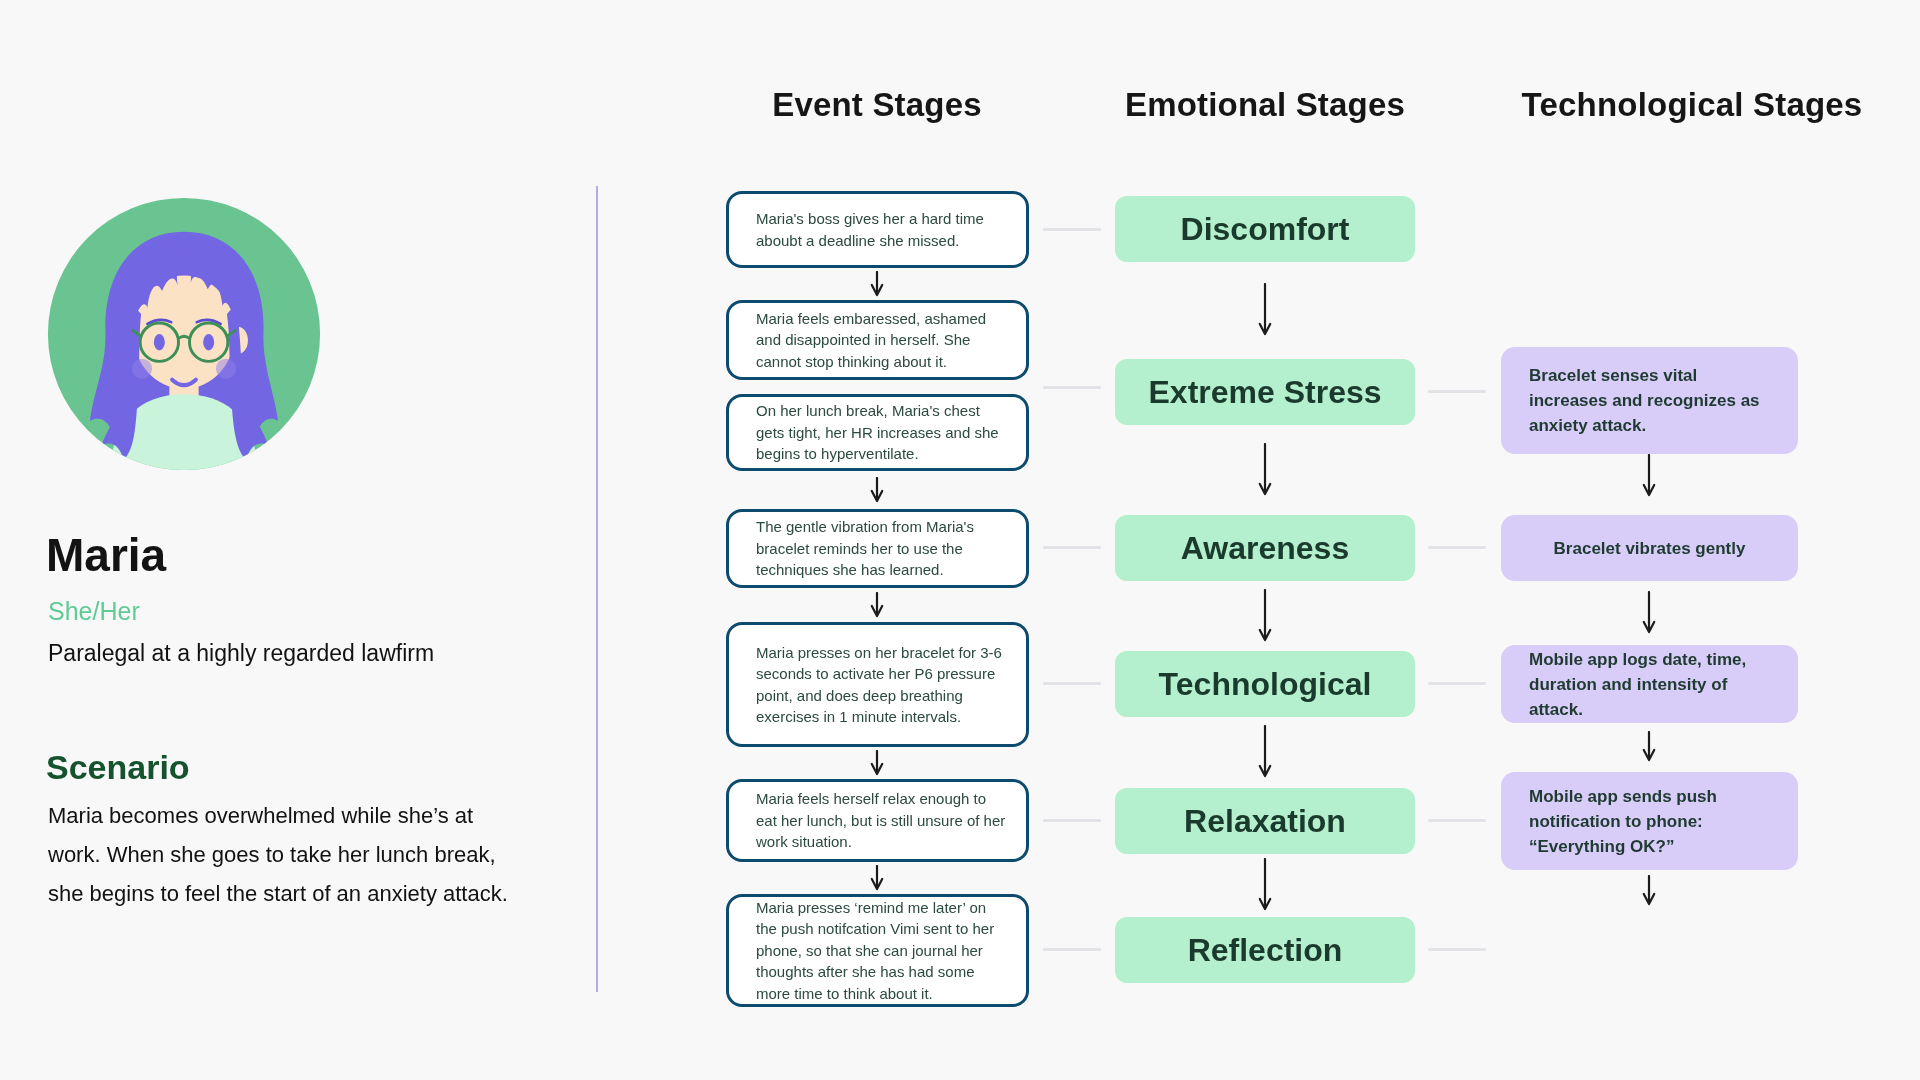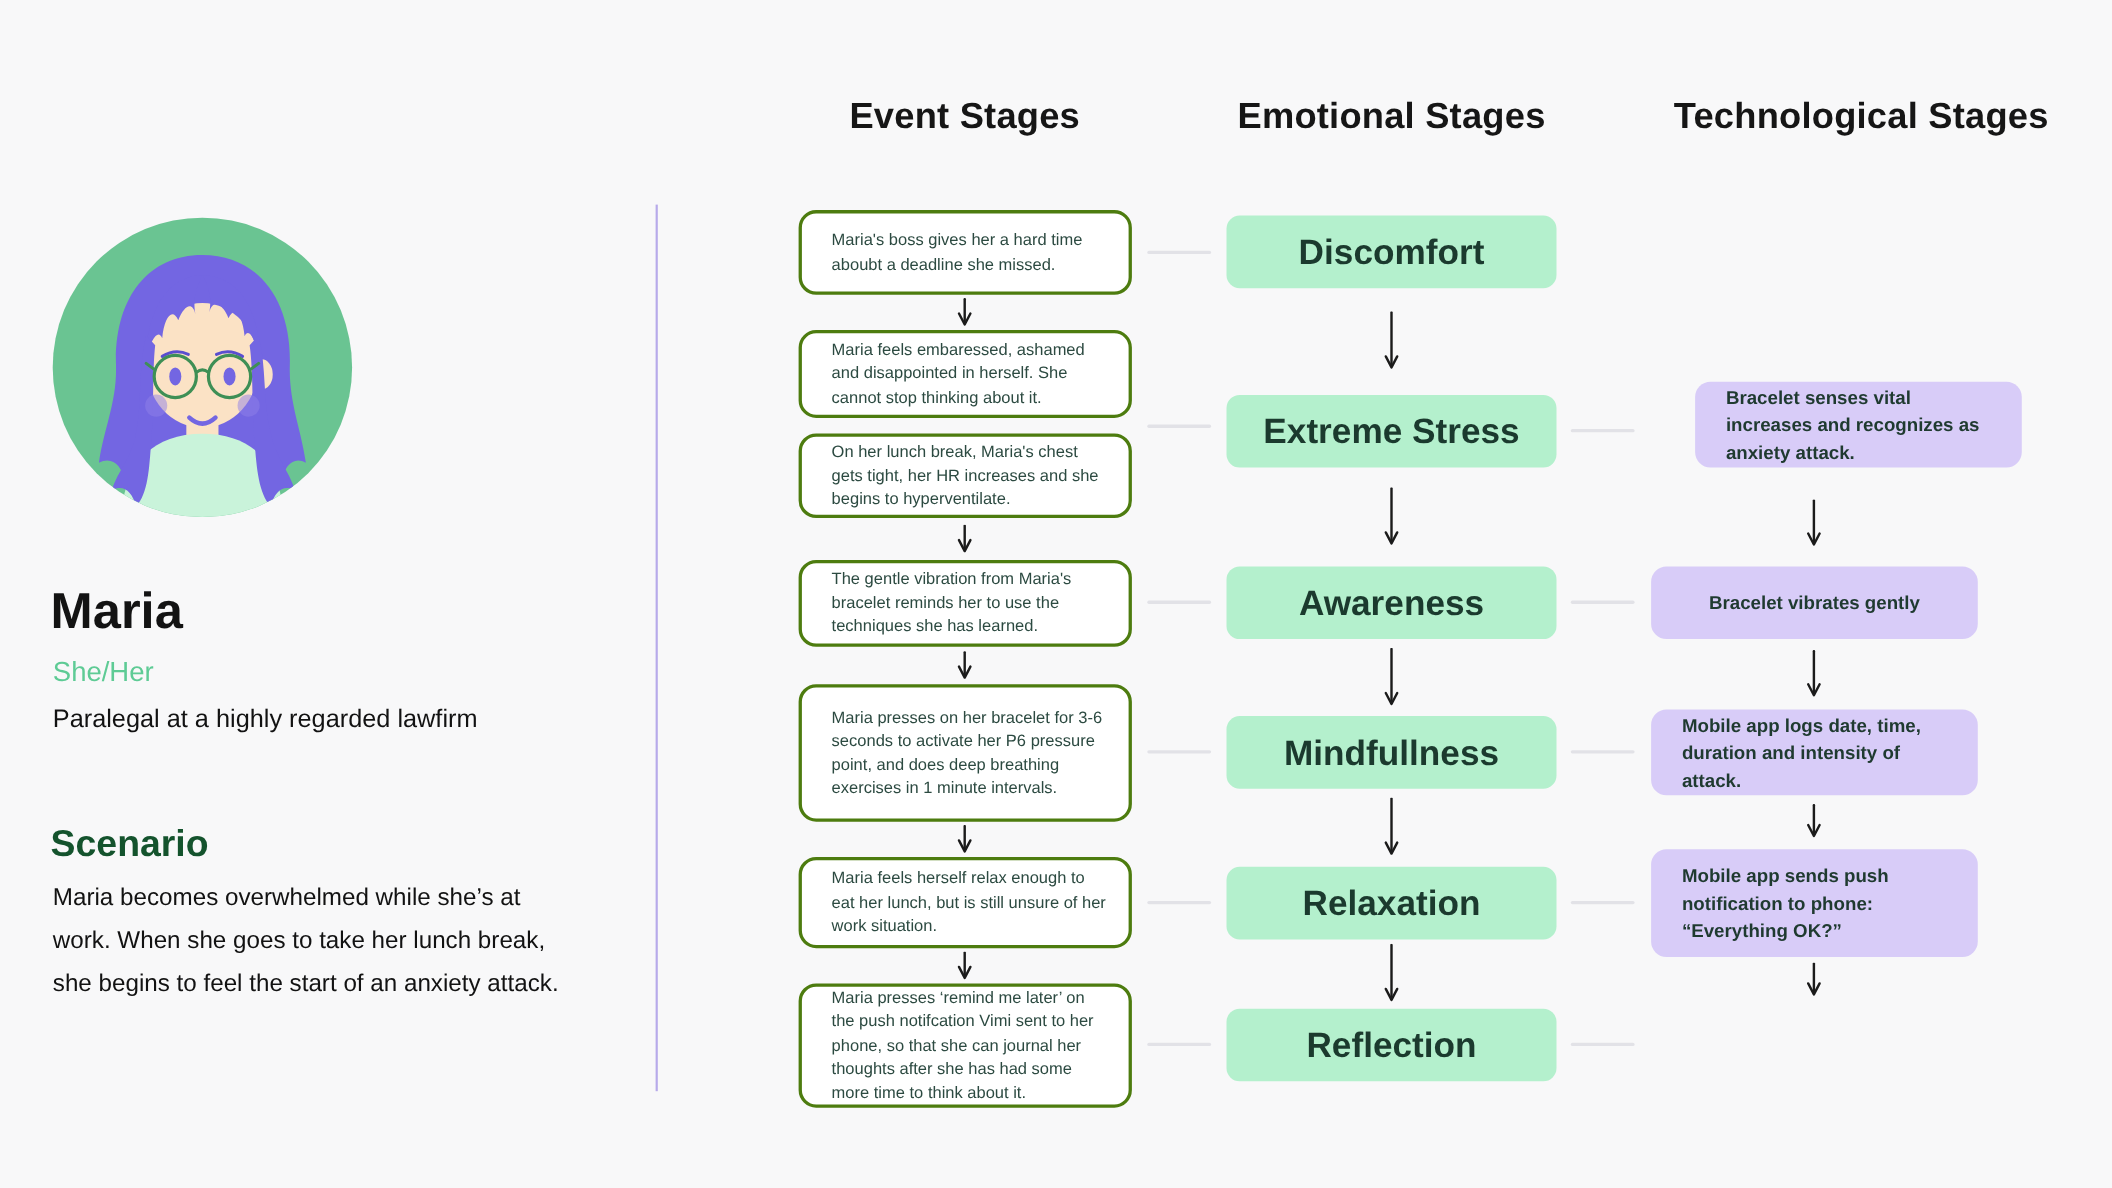--- a/index.html
+++ b/index.html
@@ -12,21 +12,21 @@
 
   
   .avatar-wrap{position:absolute;left:47px;top:197px;width:274px;height:274px;}
   .persona-name{position:absolute;left:46px;top:528px;font-size:46px;font-weight:600;color:#131313;}
   .persona-pronouns{position:absolute;left:48px;top:597px;font-size:25px;font-weight:500;color:#5ecb95;}
   .persona-role{position:absolute;left:48px;top:640px;font-size:23px;color:#121212;}
   .scenario-title{position:absolute;left:46px;top:748px;font-size:34px;font-weight:600;color:#14532d;}
   .scenario-text{position:absolute;left:48px;top:796px;width:462px;font-size:22px;line-height:39px;color:#121212;}
 
   
-  .event-box{position:absolute;left:726px;width:303px;box-sizing:border-box;border:3px solid #4d7c0f;background:#ffffff;border-radius:16px;display:flex;align-items:center;padding:6px 20px 6px 27px;color:#2c4a41;font-size:15px;line-height:21.5px;}
+  .event-box{position:absolute;left:726px;width:303px;box-sizing:border-box;border:3px solid #0c4a6e;background:#ffffff;border-radius:16px;display:flex;align-items:center;padding:6px 20px 6px 27px;color:#2c4a41;font-size:15px;line-height:21.5px;}
   .emo-box{position:absolute;left:1115px;width:300px;height:66px;box-sizing:border-box;background:#b4f0cd;border-radius:12px;display:flex;align-items:center;justify-content:center;color:#1b3a2e;font-size:32px;font-weight:700;}
   .tech-box{position:absolute;left:1501px;width:297px;box-sizing:border-box;background:#d8ccf8;border-radius:14px;display:flex;align-items:center;padding:6px 24px 6px 28px;color:#1f3a30;font-size:17px;font-weight:700;line-height:25px;}
   .tech-box.center{justify-content:center;padding:6px 12px;}
 
   .varrow{position:absolute;}
   .varrow svg{display:block;}
   .varrow path{stroke:#1b1b1b;stroke-width:2.2;fill:none;stroke-linecap:round;stroke-linejoin:round;}
 
   .hline{position:absolute;width:58px;height:3px;background:#e2e2e7;border-radius:2px;}
 </style>
@@ -86,25 +86,25 @@
   <div class="event-box" style="top:300px;height:80px;">Maria feels embaressed, ashamed and disappointed in herself. She cannot stop thinking about it.</div>
   <div class="event-box" style="top:394px;height:77px;">On her lunch break, Maria's chest gets tight, her HR increases and she begins to hyperventilate.</div>
   <div class="event-box" style="top:509px;height:79px;">The gentle vibration from Maria's bracelet reminds her to use the techniques she has learned.</div>
   <div class="event-box" style="top:622px;height:125px;">Maria presses on her bracelet for 3-6 seconds to activate her P6 pressure point, and does deep breathing exercises in 1 minute intervals.</div>
   <div class="event-box" style="top:779px;height:83px;">Maria feels herself relax enough to eat her lunch, but is still unsure of her work situation.</div>
   <div class="event-box" style="top:894px;height:113px;">Maria presses ‘remind me later’ on the push notifcation Vimi sent to her phone, so that she can journal her thoughts after she has had some more time to think about it.</div>
 
   <div class="emo-box" style="top:196px;">Discomfort</div>
   <div class="emo-box" style="top:359px;">Extreme Stress</div>
   <div class="emo-box" style="top:515px;">Awareness</div>
-  <div class="emo-box" style="top:651px;">Mindfullness</div>
+  <div class="emo-box" style="top:651px;">Technological</div>
   <div class="emo-box" style="top:788px;">Relaxation</div>
   <div class="emo-box" style="top:917px;">Reflection</div>
 
-  <div class="tech-box" style="top:347px;height:78px;margin-left:40px;">Bracelet senses vital increases and recognizes as anxiety attack.</div>
+  <div class="tech-box" style="top:347px;height:107px;">Bracelet senses vital increases and recognizes as anxiety attack.</div>
   <div class="tech-box center" style="top:515px;height:66px;">Bracelet vibrates gently</div>
   <div class="tech-box" style="top:645px;height:78px;">Mobile app logs date, time, duration and intensity of attack.</div>
   <div class="tech-box" style="top:772px;height:98px;">Mobile app sends push notification to phone: “Everything OK?”</div>
 
   <div class="varrow" style="left:870px;top:271px;">
       <svg width="14" height="26" viewBox="0 0 14 26">
         <path d="M7 1 V 21"></path>
         <path d="M1.8 14 L7 24 L12.2 14"></path>
       </svg>
     </div>

